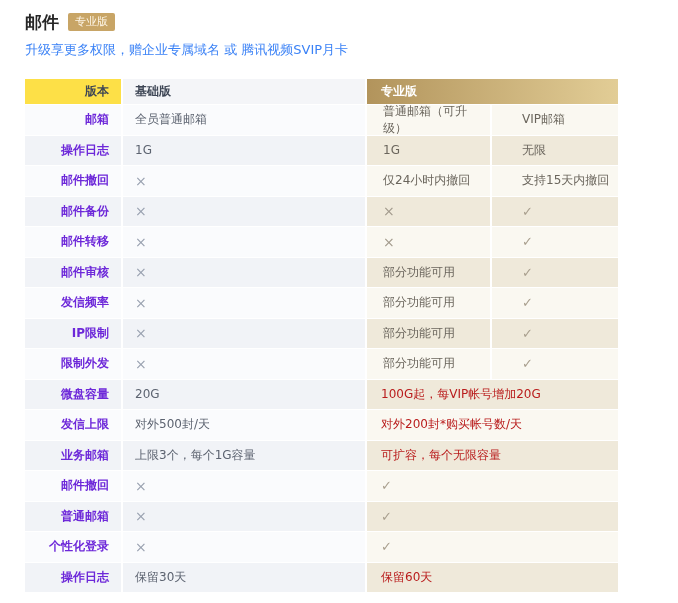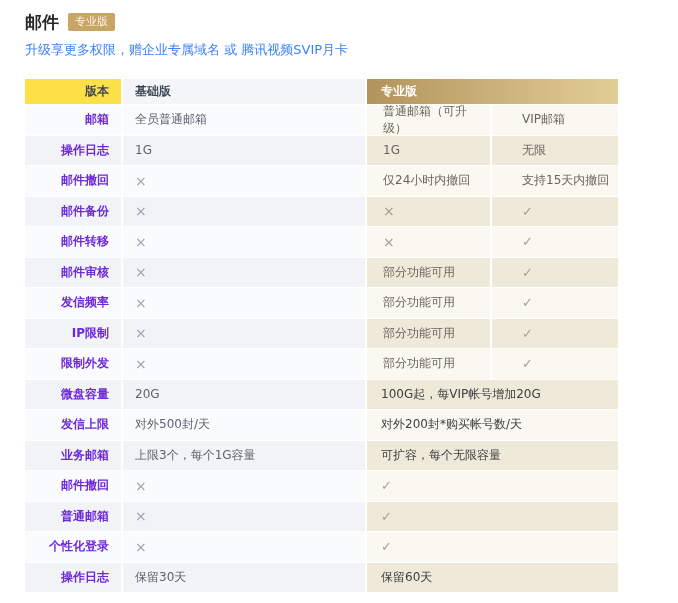--- a/index.html
+++ b/index.html
@@ -22,21 +22,21 @@
   .th-feature{width:96px;background:#fde047;justify-content:flex-end;padding-right:12px;color:#3e4655;margin-right:2px;}
   .th-basic{width:242px;background:#f4f5f8;padding-left:12px;color:#3e4655;margin-right:2px;}
   .th-pro{width:251px;background:linear-gradient(90deg,#b2945c,#e2cd96);padding-left:14px;color:#ffffff;}
 
   .row{display:flex;height:29.5px;margin-bottom:1px;}
   .cell{box-sizing:border-box;display:flex;align-items:center;font-size:12px;}
   .c-label{width:96px;justify-content:flex-end;padding-right:12px;font-weight:bold;color:#6d28d9;margin-right:2px;}
   .c-basic{width:242px;padding-left:12px;color:#5c6370;margin-right:2px;}
   .c-proa{width:123px;padding-left:16px;color:#6a655c;margin-right:2px;}
   .c-prob{width:126px;padding-left:30px;color:#6a655c;}
-  .c-prospan{width:251px;padding-left:14px;color:#404040;}
+  .c-prospan{width:251px;padding-left:14px;color:#b91c1c;}
 
   .row.light .c-label,.row.light .c-basic{background:#fafbfd;}
   .row.dark  .c-label,.row.dark  .c-basic{background:#f1f3f7;}
   .row.light .c-proa,.row.light .c-prob,.row.light .c-prospan{background:#faf8f1;}
   .row.dark  .c-proa,.row.dark  .c-prob,.row.dark  .c-prospan{background:#efe9da;}
 
   .c-basic.sym-cross{color:#99a1b0;font-size:14px;}
   .c-proa.sym-cross{color:#a29a8c;font-size:14px;}
   .sym-check{color:#a99f8e !important;font-size:13px;}
 </style>

